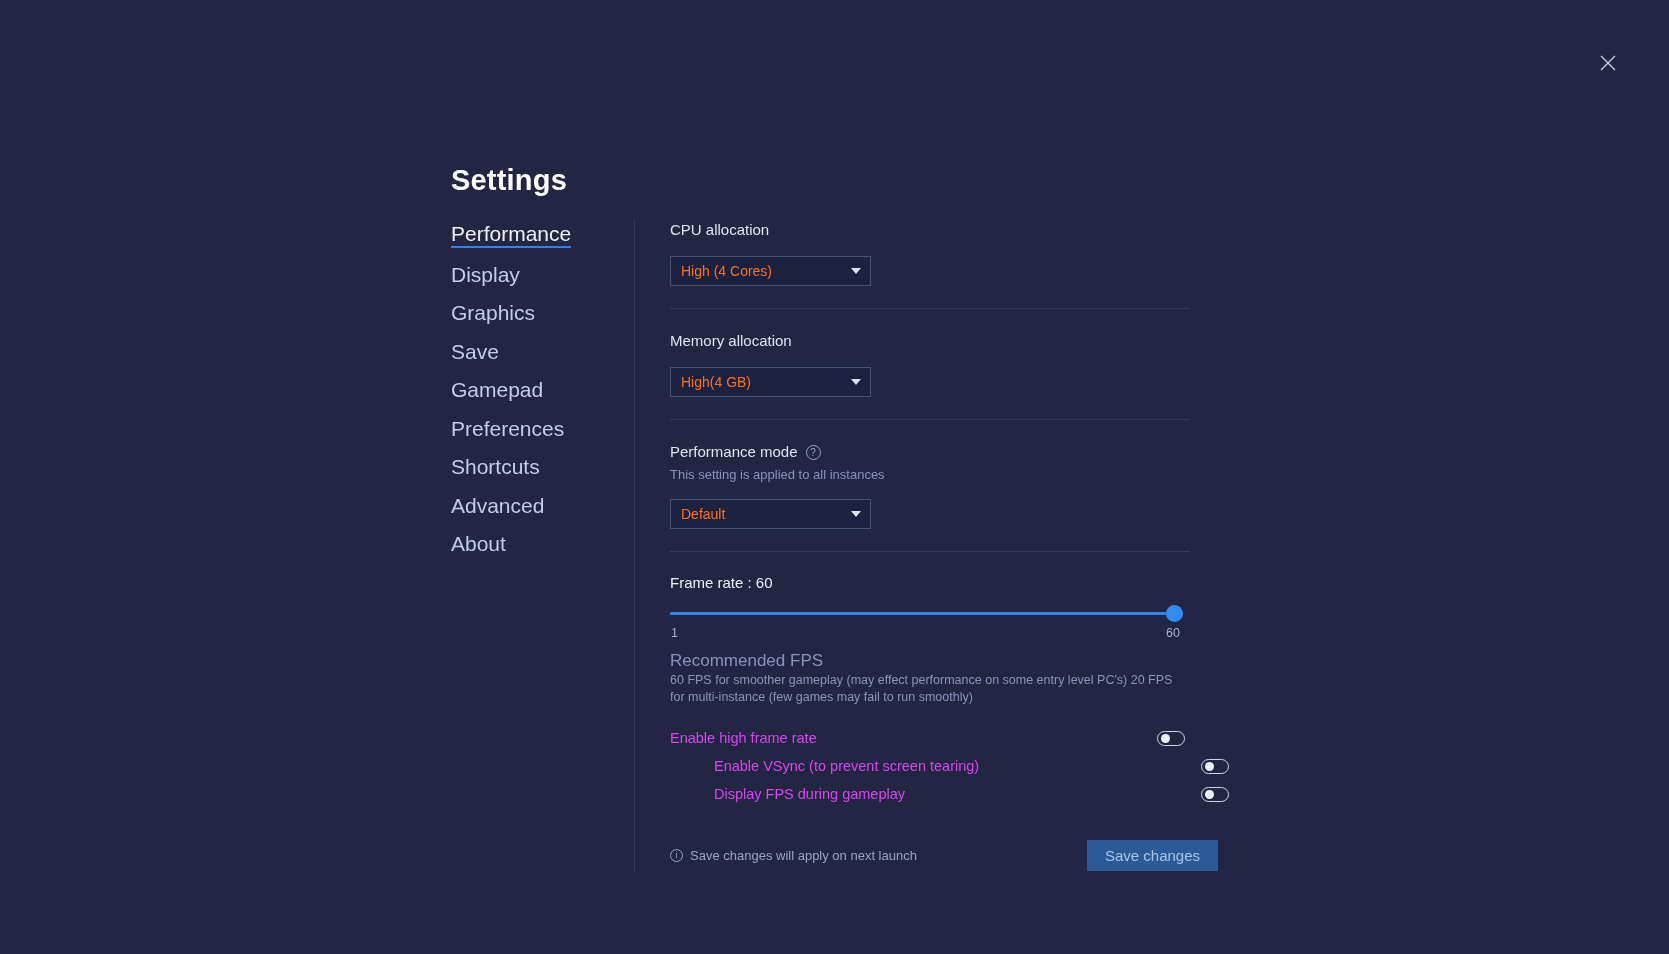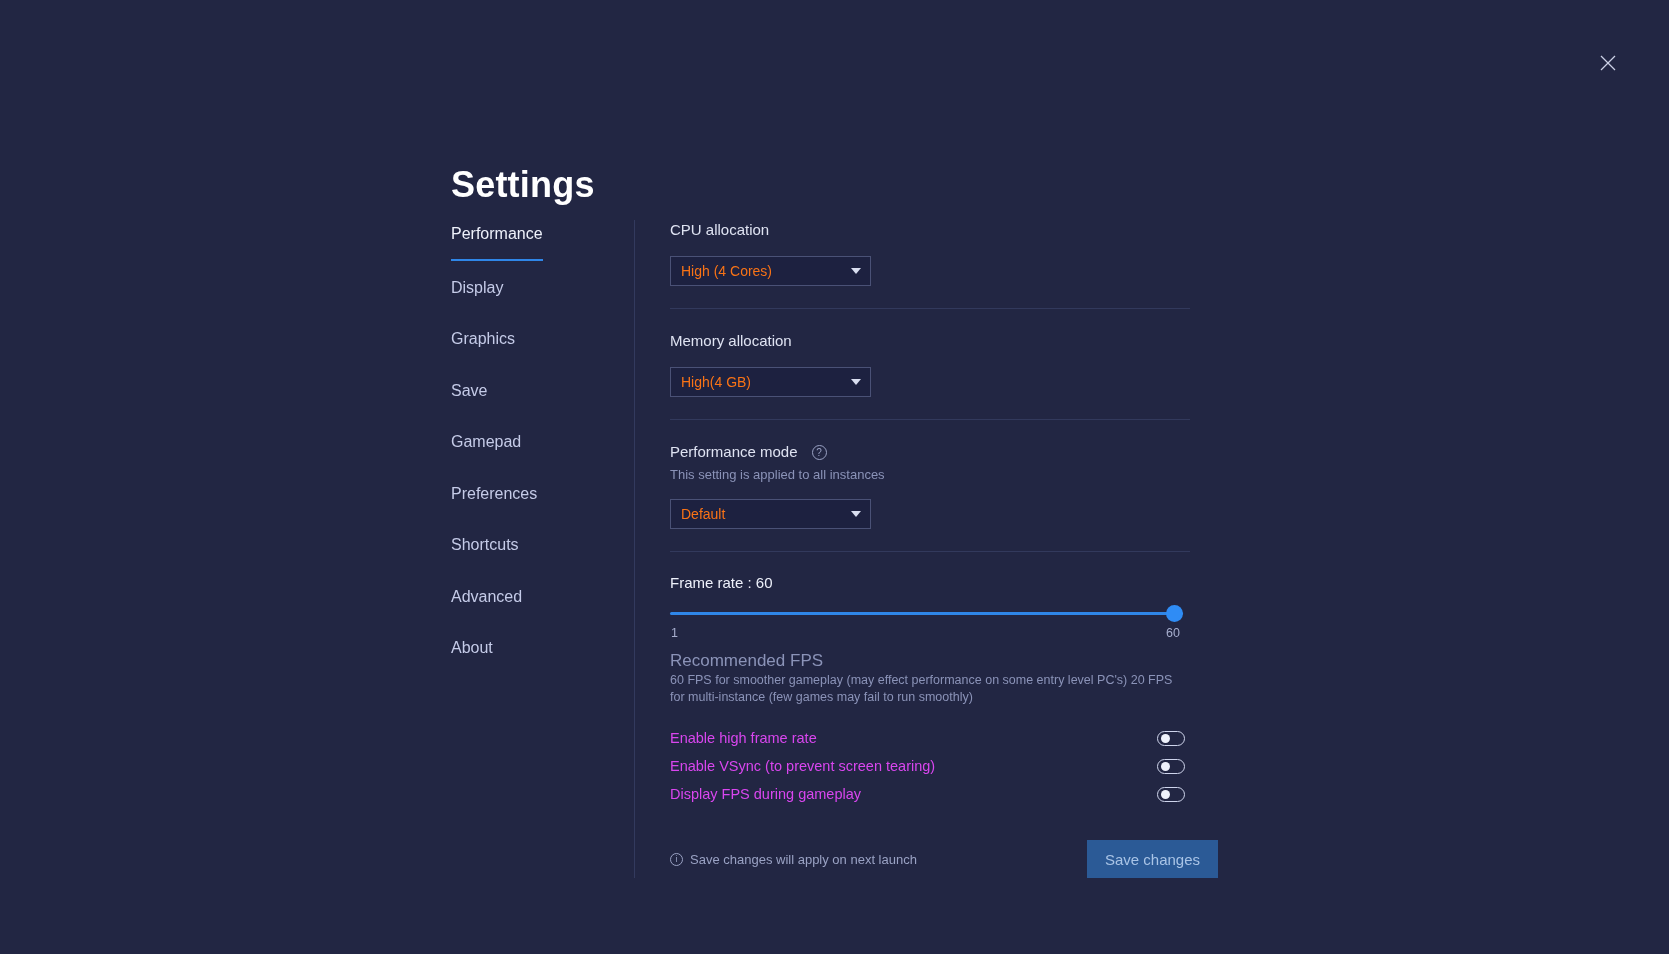--- a/index.html
+++ b/index.html
@@ -31,21 +31,21 @@
     justify-content: center;
     cursor: pointer;
   }
   .close-btn svg { display: block; }
 
   
   .page-title {
     position: absolute;
     left: 451px;
     top: 164px;
-    font-size: 36px;
+    font-size: 29px;
     font-weight: bold;
     color: #ffffff;
     letter-spacing: 0.2px;
   }
 
   
   .body-wrap {
     position: absolute;
     left: 451px;
     top: 220px;
@@ -53,23 +53,23 @@
     display: flex;
   }
 
   
   .sidebar {
     width: 183px;
     flex: 0 0 183px;
     padding-top: 4px;
   }
   .nav-item {
-    font-size: 16px;
+    font-size: 21px;
     color: #c5cbe8;
-    padding: 0 0 15px 0;
+    padding: 0 0 2px 0;
     margin-bottom: 16.5px;
     display: inline-block;
     cursor: pointer;
     white-space: nowrap;
     line-height: 20px;
   }
   .nav-row { display: block; }
   .nav-item.active {
     color: #eef1fb;
     border-bottom: 2px solid #2f86e8;
@@ -124,21 +124,21 @@
   .h-divider {
     height: 1px;
     background: #32395c;
     margin: 22px 0 0 0;
     width: 520px;
   }
 
   .section { padding-top: 22px; }
   .section.first { padding-top: 0; }
 
-  .label-row { display: flex; align-items: center; gap: 14px; }
+  .label-row { display: flex; align-items: center; gap: 8px; }
 
   .help-icon {
     width: 15px; height: 15px;
     border-radius: 50%;
     border: 1px solid #9aa2c4;
     color: #9aa2c4;
     font-size: 10px;
     line-height: 13px;
     text-align: center;
     cursor: pointer;
@@ -213,21 +213,21 @@
 
   
   .toggle-list { margin-top: 18px; }
   .toggle-row {
     display: flex;
     align-items: center;
     height: 28px;
     width: 515px;
     margin-bottom: 0px;
   }
-  .toggle-row + .toggle-row { margin-top: 0px; }
+  .toggle-row + .toggle-row { margin-top: 0px; margin-left: 44px; }
   .toggle-label {
     flex: 1;
     font-size: 14.5px;
     color: #d946ef;
     line-height: 19px;
   }
   .switch {
     width: 28px;
     height: 15px;
     border-radius: 8px;
@@ -265,21 +265,21 @@
     border-radius: 50%;
     border: 1px solid #9aa2c4;
     font-size: 9px;
     line-height: 11px;
     text-align: center;
     color: #9aa2c4;
     flex: 0 0 13px;
   }
   .save-btn {
     width: 131px;
-    height: 38px;
+    height: 31px;
     background: #2b5a96;
     color: #a9c4e6;
     border: none;
     font-size: 15px;
     font-family: "Liberation Sans", sans-serif;
     cursor: pointer;
     line-height: 31px;
     text-align: center;
   }
 </style>

